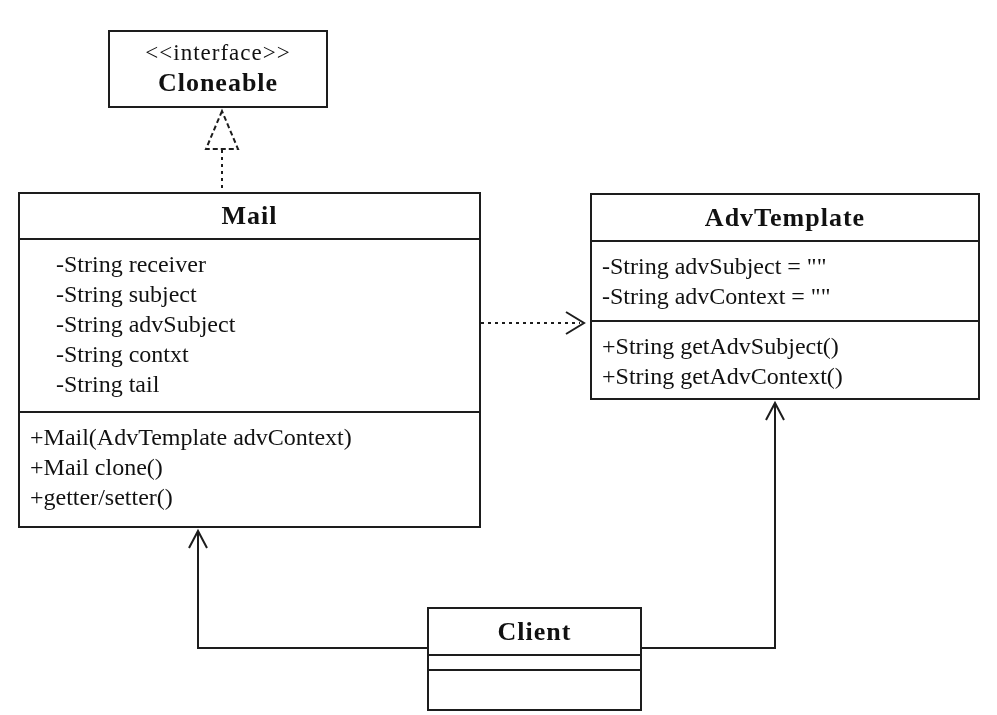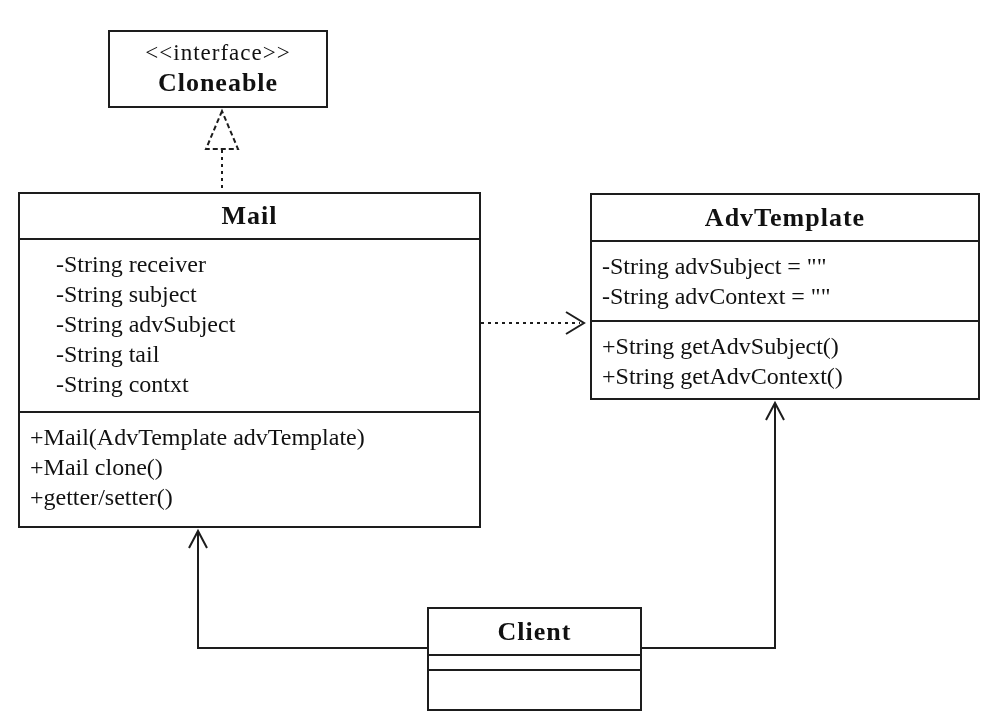--- a/index.html
+++ b/index.html
@@ -53,25 +53,25 @@
       <div class="iface-name">Cloneable</div>
     </div>
   </div>
 
   <div class="uml-box" style="left:18px; top:192px; width:463px; height:336px;">
     <div class="compartment first title" style="height:44px;">Mail</div>
     <div class="compartment members" style="height:173px;padding-left:36px;">
       <div>-String receiver</div>
       <div>-String subject</div>
       <div>-String advSubject</div>
+      <div>-String contxt</div>
       <div>-String tail</div>
-      <div>-String contxt</div>
     </div>
     <div class="compartment members grow">
-      <div>+Mail(AdvTemplate advTemplate)</div>
+      <div>+Mail(AdvTemplate advContext)</div>
       <div>+Mail clone()</div>
       <div>+getter/setter()</div>
     </div>
   </div>
 
   <div class="uml-box" style="left:590px; top:193px; width:390px; height:207px;">
     <div class="compartment first title" style="height:45px;border-radius:16px;">AdvTemplate</div>
     <div class="compartment members" style="height:80px;">
       <div>-String advSubject = ""</div>
       <div>-String advContext = ""</div>

